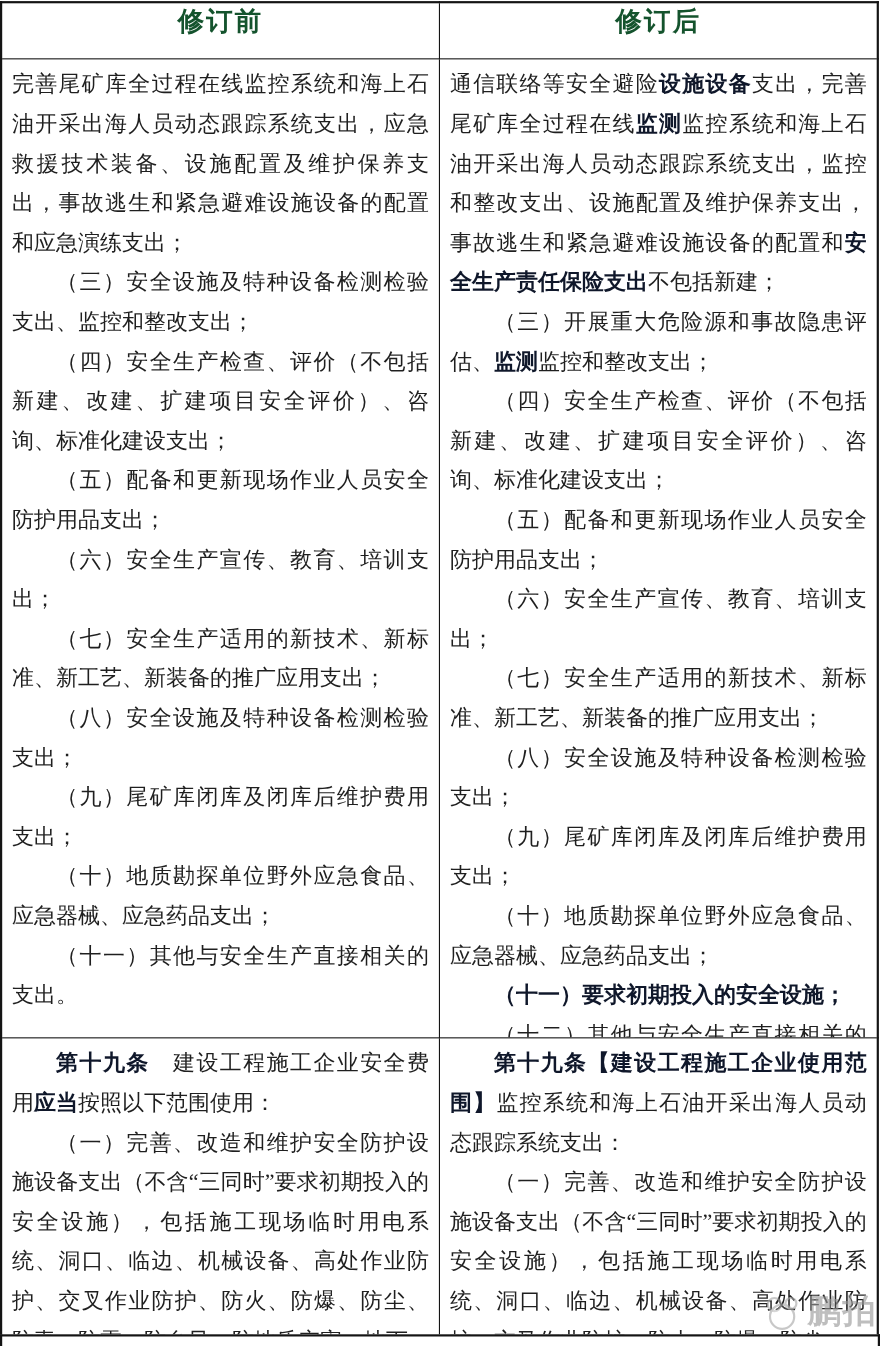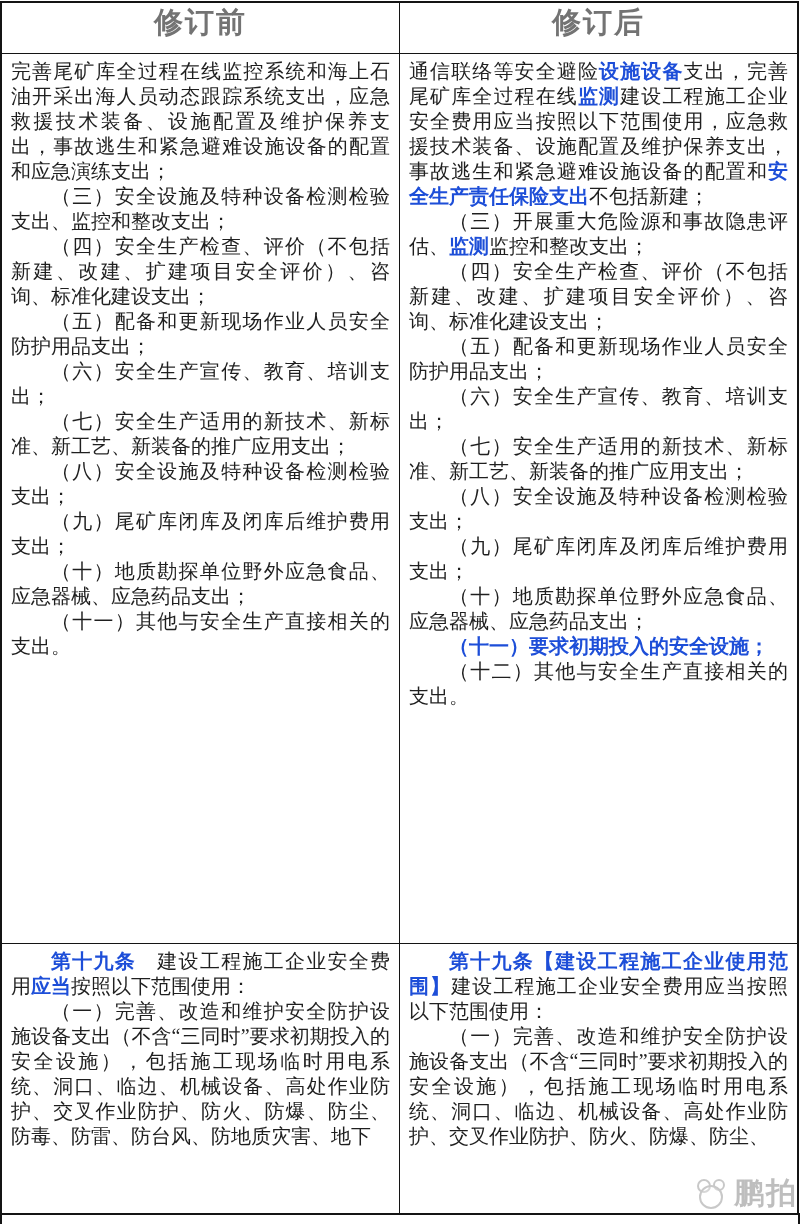--- a/index.html
+++ b/index.html
@@ -28,45 +28,45 @@
   table.doc-table th,
   table.doc-table td {
     border: 1px solid #141414;
     vertical-align: top;
     padding: 0;
   }
   th.hdr {
     height: 50px;
     vertical-align: middle;
     text-align: center;
-    font-size: 29px;
+    font-size: 24px;
     font-weight: 700;
     letter-spacing: 2px;
-    color: #737373;
+    color: #14532d;
   }
   .cell-inner {
     padding: 5px 9px 0 9px;
     overflow: hidden;
     font-size: 20px;
-    line-height: 25px;
+    line-height: 36px;
     color: #1f1f1f;
   }
   .cell-inner.row1 { height: 884px; }
   .cell-inner.row2 { height: 290px; }
   .para {
     margin: 0;
     text-align: justify;
     text-justify: inter-character;
     overflow-wrap: break-word;
   }
   .para.indent { text-indent: 2em; }
   .seg { font-weight: 400; }
   .seg.bold {
     font-weight: 700;
-    color: #1d4ed8;
+    color: #0f172a;
     font-family: "Liberation Sans", "DejaVu Sans", sans-serif;
   }
   .bottom-strip {
     position: absolute;
     top: 1213px;
     left: 0;
     width: 796px;
     height: 11px;
     background: #ffffff;
     border-top: 2px solid #141414;
@@ -120,21 +120,21 @@
               <p class="para indent"><span class="seg">（六）安全生产宣传、教育、培训支出；</span></p>
               <p class="para indent"><span class="seg">（七）安全生产适用的新技术、新标准、新工艺、新装备的推广应用支出；</span></p>
               <p class="para indent"><span class="seg">（八）安全设施及特种设备检测检验支出；</span></p>
               <p class="para indent"><span class="seg">（九）尾矿库闭库及闭库后维护费用支出；</span></p>
               <p class="para indent"><span class="seg">（十）地质勘探单位野外应急食品、应急器械、应急药品支出；</span></p>
               <p class="para indent"><span class="seg">（十一）其他与安全生产直接相关的支出。</span></p>
             </div>
           </td>
           <td>
             <div class="cell-inner row1">
-              <p class="para"><span class="seg">通信联络等安全避险</span><span class="seg bold">设施设备</span><span class="seg">支出，完善尾矿库全过程在线</span><span class="seg bold">监测</span><span class="seg">建设工程施工企业安全费用应当按照以下范围使用，应急救援技术装备、设施配置及维护保养支出，事故逃生和紧急避难设施设备的配置和</span><span class="seg bold">安全生产责任保险支出</span><span class="seg">不包括新建；</span></p>
+              <p class="para"><span class="seg">通信联络等安全避险</span><span class="seg bold">设施设备</span><span class="seg">支出，完善尾矿库全过程在线</span><span class="seg bold">监测</span><span class="seg">监控系统和海上石油开采出海人员动态跟踪系统支出，监控和整改支出、设施配置及维护保养支出，事故逃生和紧急避难设施设备的配置和</span><span class="seg bold">安全生产责任保险支出</span><span class="seg">不包括新建；</span></p>
               <p class="para indent"><span class="seg">（三）开展重大危险源和事故隐患评估、</span><span class="seg bold">监测</span><span class="seg">监控和整改支出；</span></p>
               <p class="para indent"><span class="seg">（四）安全生产检查、评价（不包括新建、改建、扩建项目安全评价）、咨询、标准化建设支出；</span></p>
               <p class="para indent"><span class="seg">（五）配备和更新现场作业人员安全防护用品支出；</span></p>
               <p class="para indent"><span class="seg">（六）安全生产宣传、教育、培训支出；</span></p>
               <p class="para indent"><span class="seg">（七）安全生产适用的新技术、新标准、新工艺、新装备的推广应用支出；</span></p>
               <p class="para indent"><span class="seg">（八）安全设施及特种设备检测检验支出；</span></p>
               <p class="para indent"><span class="seg">（九）尾矿库闭库及闭库后维护费用支出；</span></p>
               <p class="para indent"><span class="seg">（十）地质勘探单位野外应急食品、应急器械、应急药品支出；</span></p>
               <p class="para indent"><span class="seg bold">（十一）要求初期投入的安全设施；</span></p>
               <p class="para indent"><span class="seg">（十二）其他与安全生产直接相关的支出。</span></p>
@@ -143,21 +143,21 @@
         </tr>
         <tr>
           <td>
             <div class="cell-inner row2">
               <p class="para indent"><span class="seg bold">第十九条</span><span class="seg">　建设工程施工企业安全费用</span><span class="seg bold">应当</span><span class="seg">按照以下范围使用：</span></p>
               <p class="para indent"><span class="seg">（一）完善、改造和维护安全防护设施设备支出（不含“三同时”要求初期投入的安全设施），包括施工现场临时用电系统、洞口、临边、机械设备、高处作业防护、交叉作业防护、防火、防爆、防尘、防毒、防雷、防台风、防地质灾害、地下</span></p>
             </div>
           </td>
           <td>
             <div class="cell-inner row2">
-              <p class="para indent"><span class="seg bold">第十九条【建设工程施工企业使用范围】</span><span class="seg">建设工程施工企业安全费用应当按照以下范围使用：</span></p>
+              <p class="para indent"><span class="seg bold">第十九条【建设工程施工企业使用范围】</span><span class="seg">监控系统和海上石油开采出海人员动态跟踪系统支出：</span></p>
               <p class="para indent"><span class="seg">（一）完善、改造和维护安全防护设施设备支出（不含“三同时”要求初期投入的安全设施），包括施工现场临时用电系统、洞口、临边、机械设备、高处作业防护、交叉作业防护、防火、防爆、防尘、</span></p>
             </div>
           </td>
         </tr>
       </tbody>
   </table>
 
   <div class="bottom-strip"></div>
 
   <div class="watermark">

